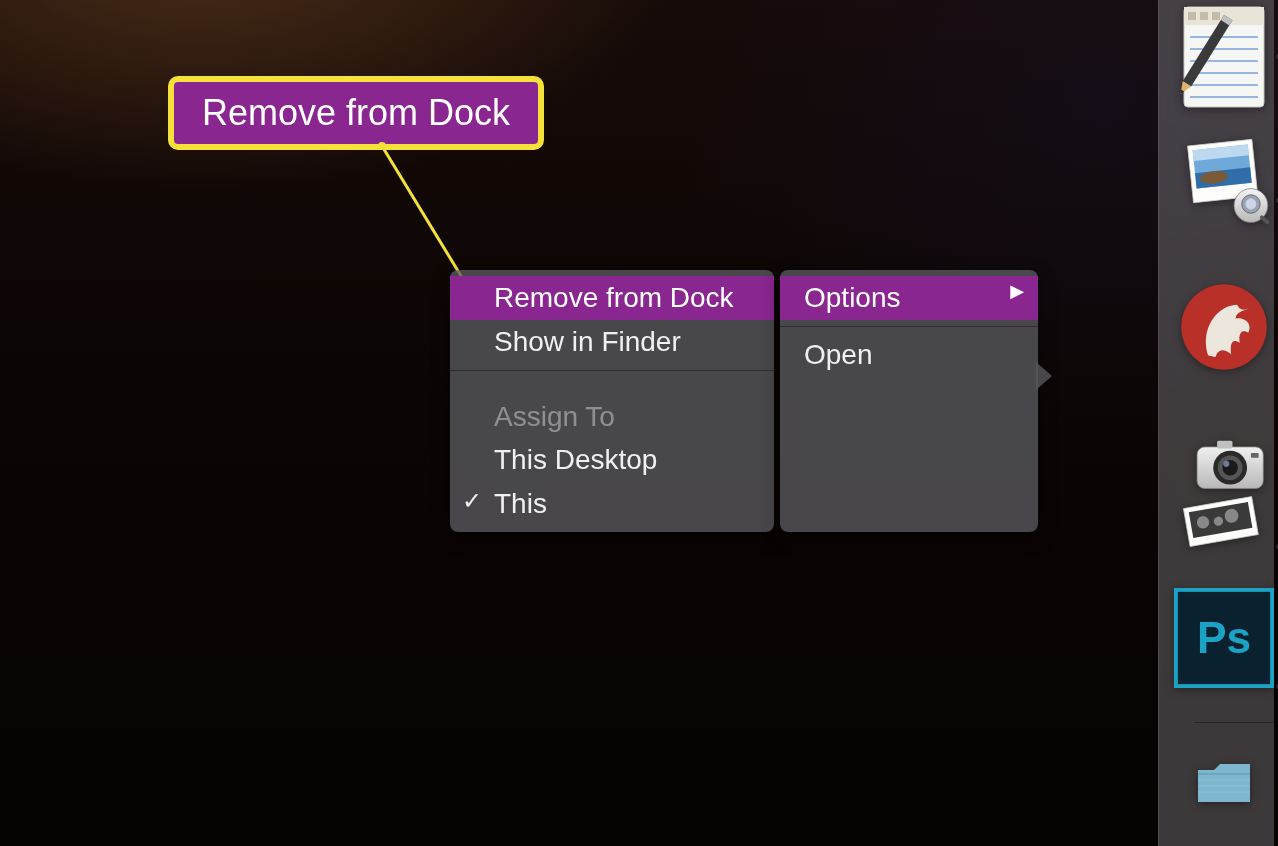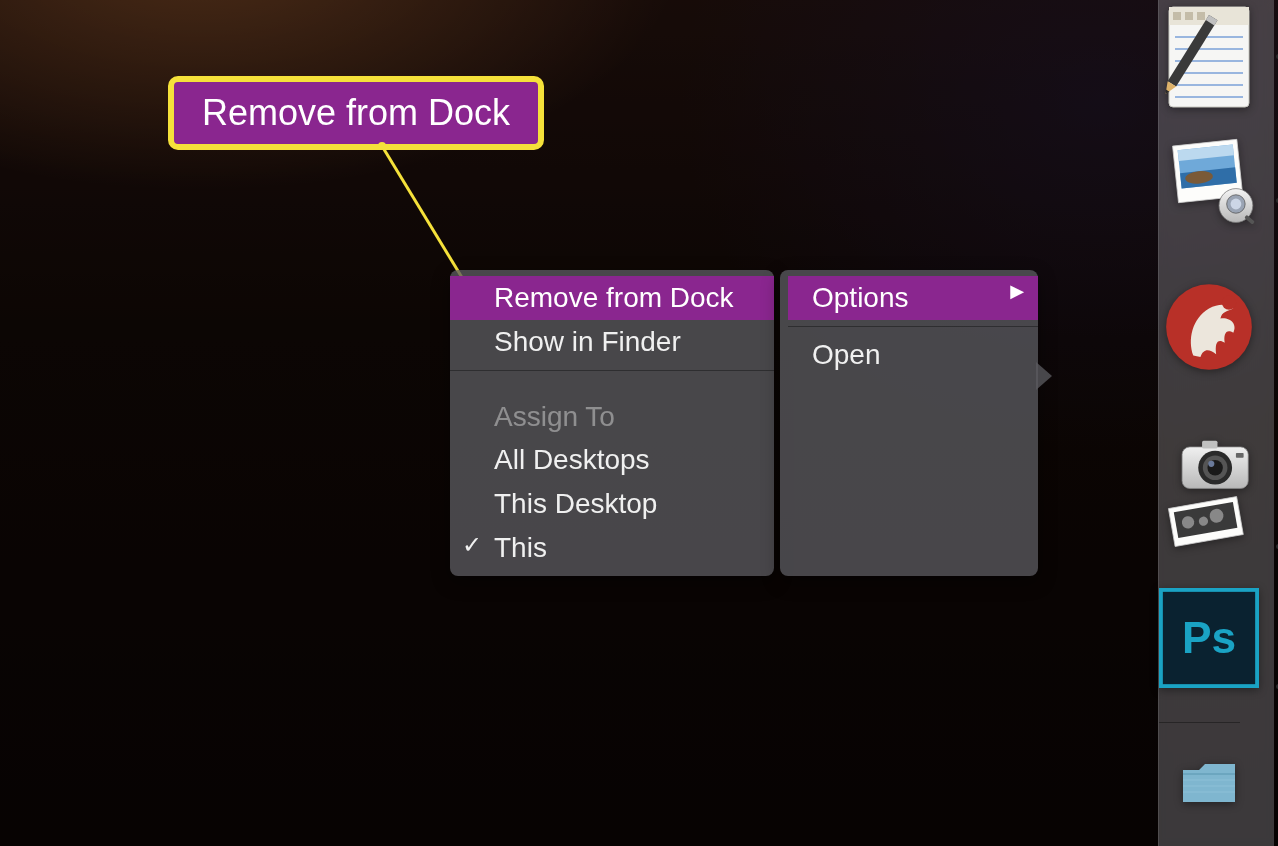--- a/index.html
+++ b/index.html
@@ -30,21 +30,21 @@
       position: absolute;
       right: 4px;
       top: 0;
       bottom: 0;
       width: 116px;
       background: rgba(160,160,165,0.35);
       backdrop-filter: blur(6px);
       border-left: 1px solid rgba(255,255,255,0.1);
       display: flex;
       flex-direction: column;
-      align-items: flex-start;
+      align-items: flex-end;
       padding-top: 6px;
       gap: 28px;
     }
     .dock-indicator-col {
       position: absolute;
       right: -12px;
       top: 0;
       bottom: 0;
       width: 10px;
     }
@@ -105,21 +105,21 @@
     .menu {
       background: rgba(90,90,95,0.78);
       border-radius: 8px;
       padding: 6px 0;
       min-width: 324px;
       box-shadow: 0 6px 18px rgba(0,0,0,0.4);
       color: #f0f0f0;
       font-size: 28px;
       position: relative;
     }
-    .menu.level1 { min-width: 258px; padding-left: 8px; }
+    .menu.level1 { min-width: 258px; }
     .menu .item {
       padding: 3px 22px 3px 44px;
       white-space: nowrap;
       position: relative;
       line-height: 1.35;
     }
     .menu .item.highlight { background: #8a268f; color: #fff; }
     .menu .item.disabled { color: rgba(230,230,230,0.45); margin-top: 24px; }
     .menu .sep { height: 1px; background: rgba(0,0,0,0.35); margin: 6px 0; }
     .menu .item .check {
@@ -276,23 +276,20 @@
     <div class="item">
       <span>Show in Finder</span>
     </div>
 
     <div class="sep"></div>
 
     <div class="item disabled">
       <span>Assign To</span>
     </div>
     <div class="item">
-      <span>All Desktops</span>
-    </div>
-    <div class="item">
       <span>This Desktop</span>
     </div>
     <div class="item">
       <span class="check">✓</span>
       <span>This</span>
     </div>
   </div>
 
   <div class="menu level1">
     <div class="pointer-notch"></div>

